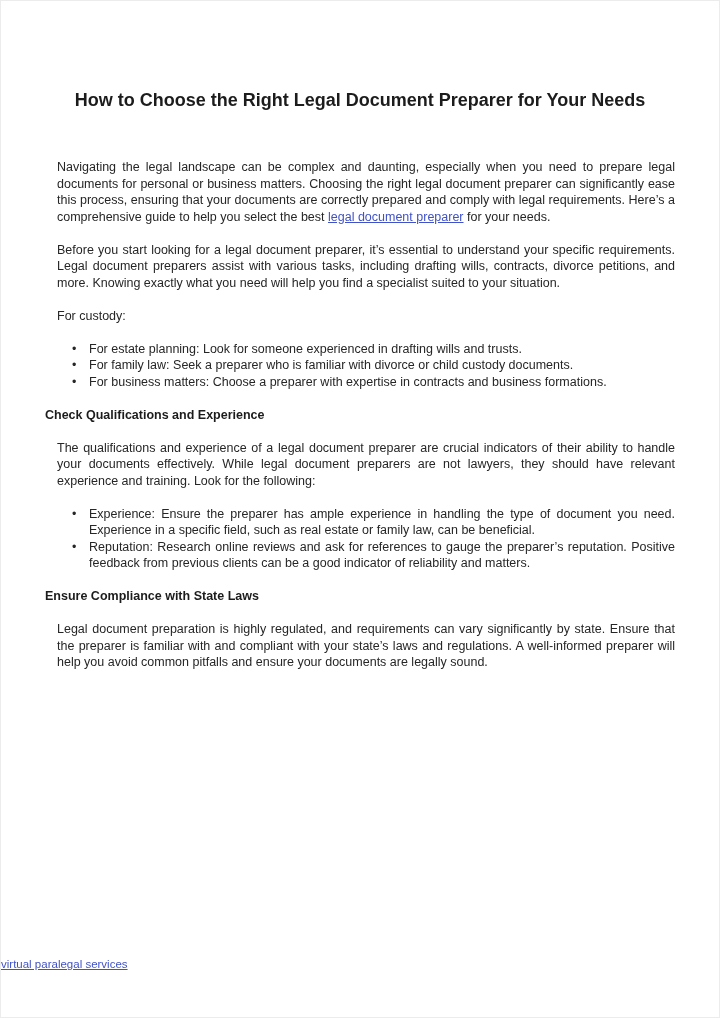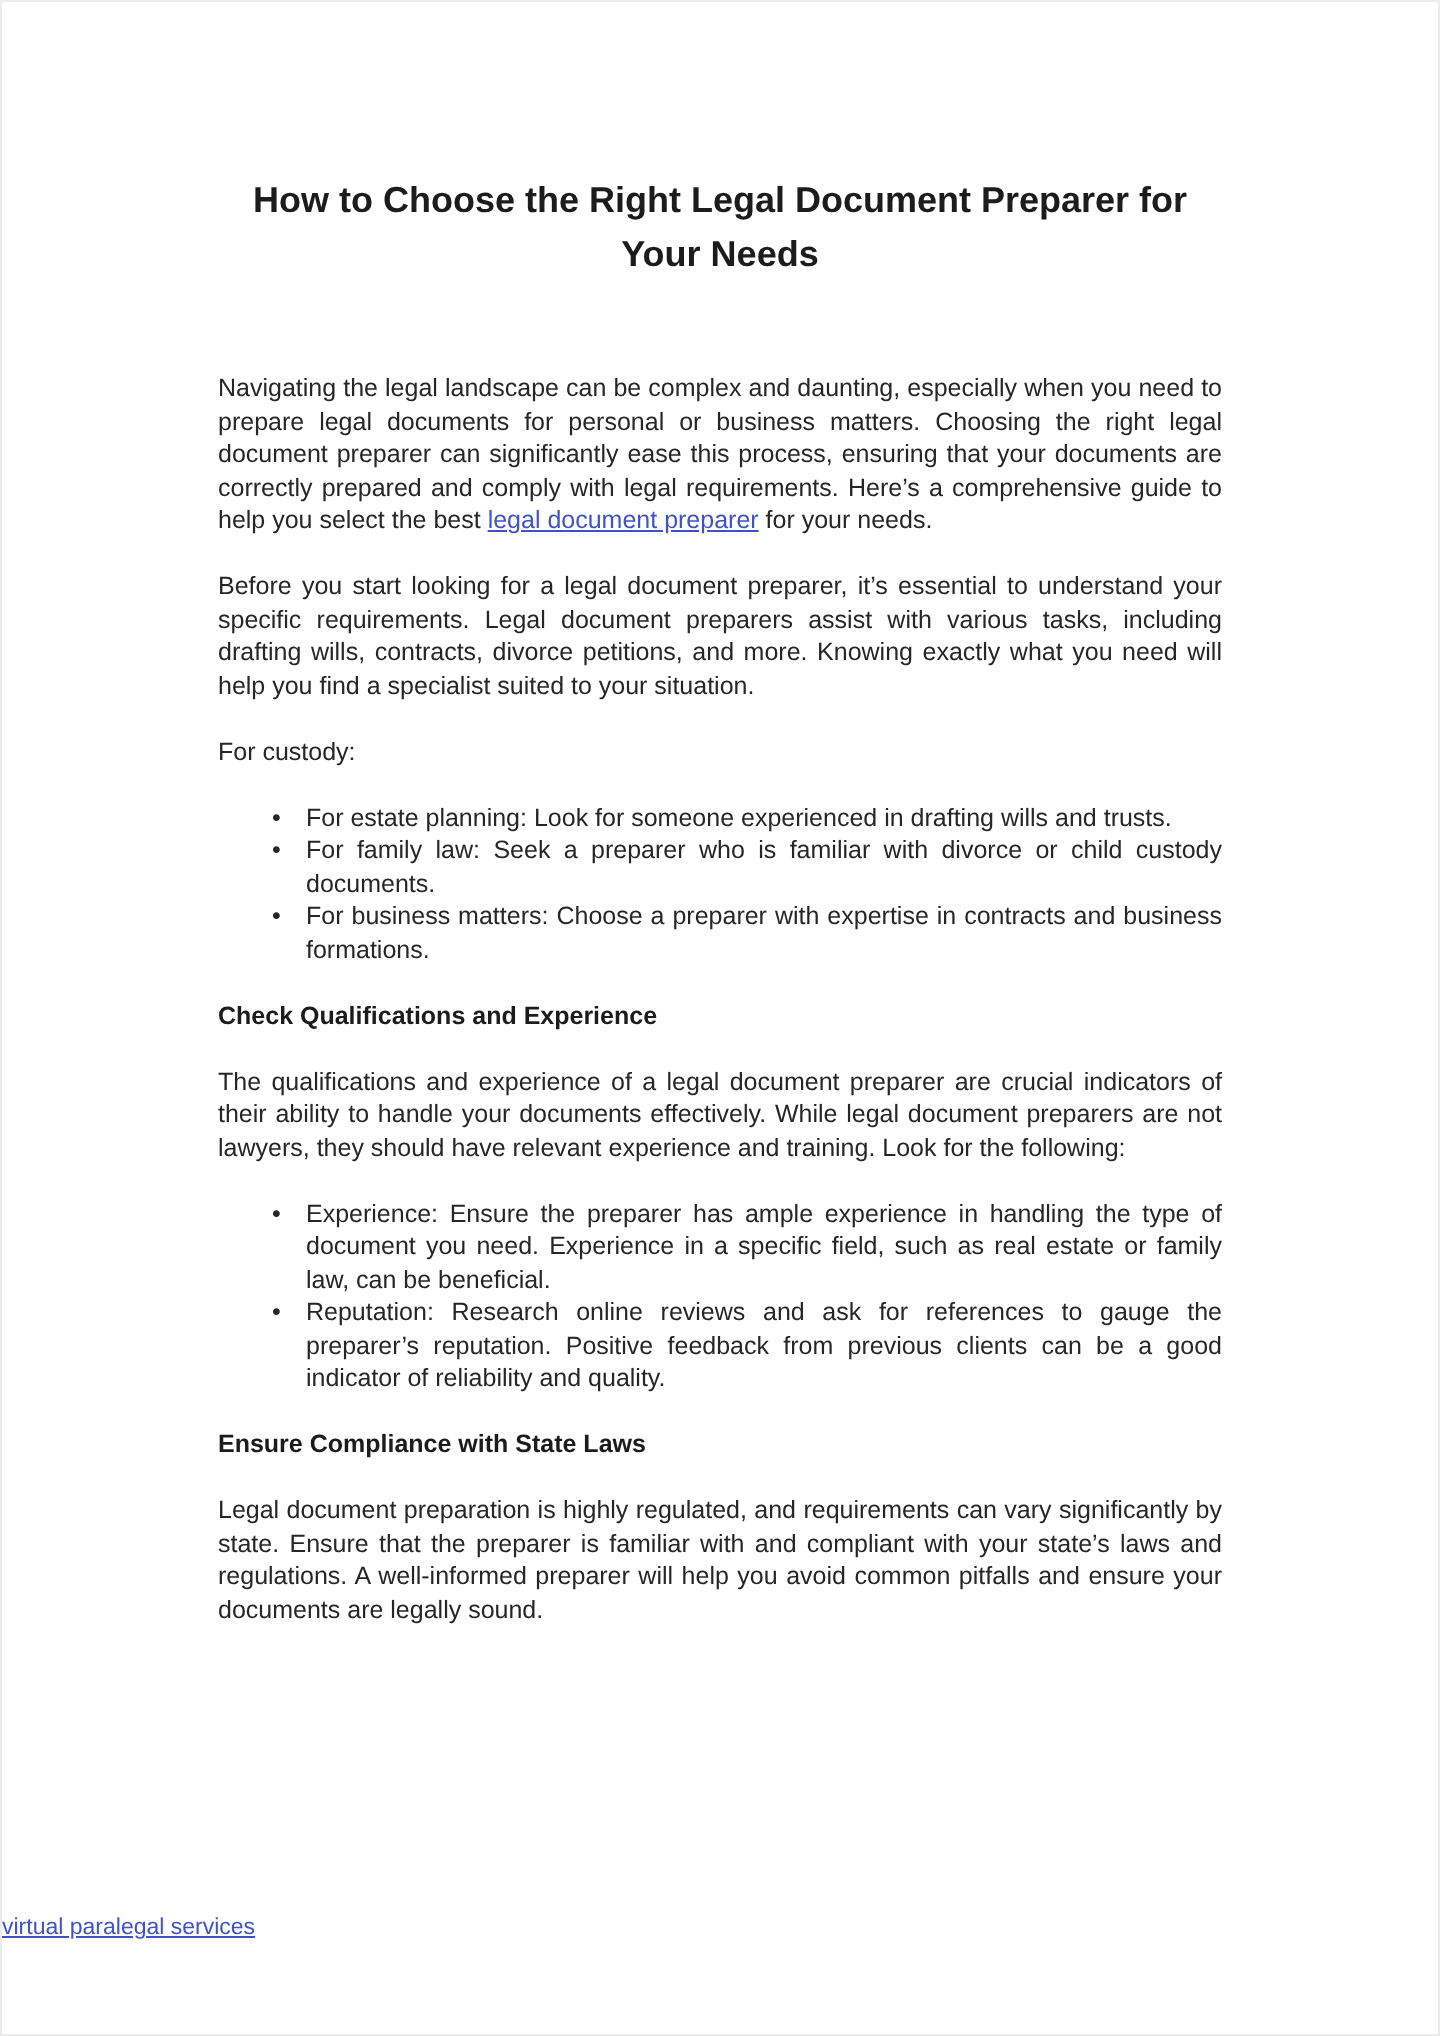--- a/index.html
+++ b/index.html
@@ -5,38 +5,38 @@
   :root { --link: #4052c6; --text: #262626; }
   html, body { margin: 0; padding: 0; background: #ffffff; }
   .page {
     position: relative;
     width: 720px;
     height: 1018px;
     margin: 0 auto;
     background: #ffffff;
     box-sizing: border-box;
     border: 1px solid #ececec;
-    padding: 0 108px;
+    padding: 0 44px;
     font-family: "Liberation Sans", sans-serif;
     color: var(--text);
   }
   .title {
     margin: 86px 0 0 0;
     font-size: 18px;
     line-height: 27px;
     font-weight: 700;
     text-align: center;
     color: #1c1c1c;
   }
   .para, .heading, .bullets {
     font-size: 12.5px;
     line-height: 16.5px;
     margin: 0 0 16.5px 0;
   }
-  .para { text-align: justify; }
+  .para { text-align: justify; margin-left: 12px; }
   .intro { margin-top: 45px; }
   .heading { font-weight: 700; color: #1c1c1c; }
   .bullets {
     list-style: none;
     padding: 0 0 0 44px;
     text-align: justify;
   }
   .bullets li { position: relative; }
   .bullets li::before {
     content: "\2022";
@@ -76,21 +76,21 @@
     <li><b>For estate planning</b><span>: Look for someone experienced in drafting wills and trusts.</span></li>
     <li><b>For family law</b><span>: Seek a preparer who is familiar with divorce or child custody documents.</span></li>
     <li><b>For business matters</b><span>: Choose a preparer with expertise in contracts and business formations.</span></li>
   </ul>
 
   <h2 class="heading">Check Qualifications and Experience</h2>
   <p class="para">The qualifications and experience of a legal document preparer are crucial indicators of their ability to handle your documents effectively. While legal document preparers are not lawyers, they should have relevant experience and training. Look for the following:</p>
 
   <ul class="bullets">
     <li><b>Experience</b><span>: Ensure the preparer has ample experience in handling the type of document you need. Experience in a specific field, such as real estate or family law, can be beneficial.</span></li>
-    <li><b>Reputation</b><span>: Research online reviews and ask for references to gauge the preparer’s reputation. Positive feedback from previous clients can be a good indicator of reliability and quality.</span></li>
+    <li><b>Reputation</b><span>: Research online reviews and ask for references to gauge the preparer’s reputation. Positive feedback from previous clients can be a good indicator of reliability and matters.</span></li>
   </ul>
 
   <h2 class="heading">Ensure Compliance with State Laws</h2>
   <p class="para">Legal document preparation is highly regulated, and requirements can vary significantly by state. Ensure that the preparer is familiar with and compliant with your state’s laws and regulations. A well-informed preparer will help you avoid common pitfalls and ensure your documents are legally sound.</p>
 
   <div class="footer">
     <a href="#" class="doclink">virtual paralegal services</a>
   </div>
 
 </div>

